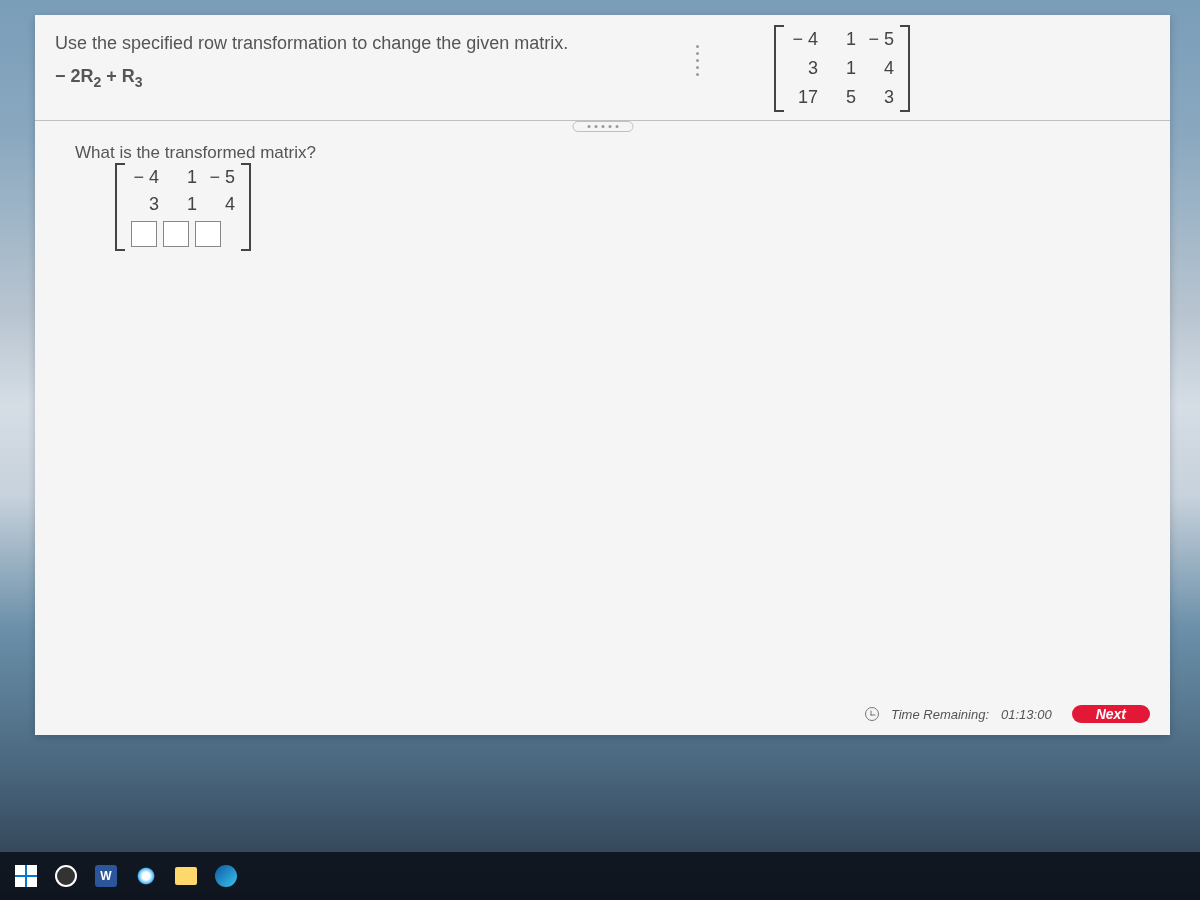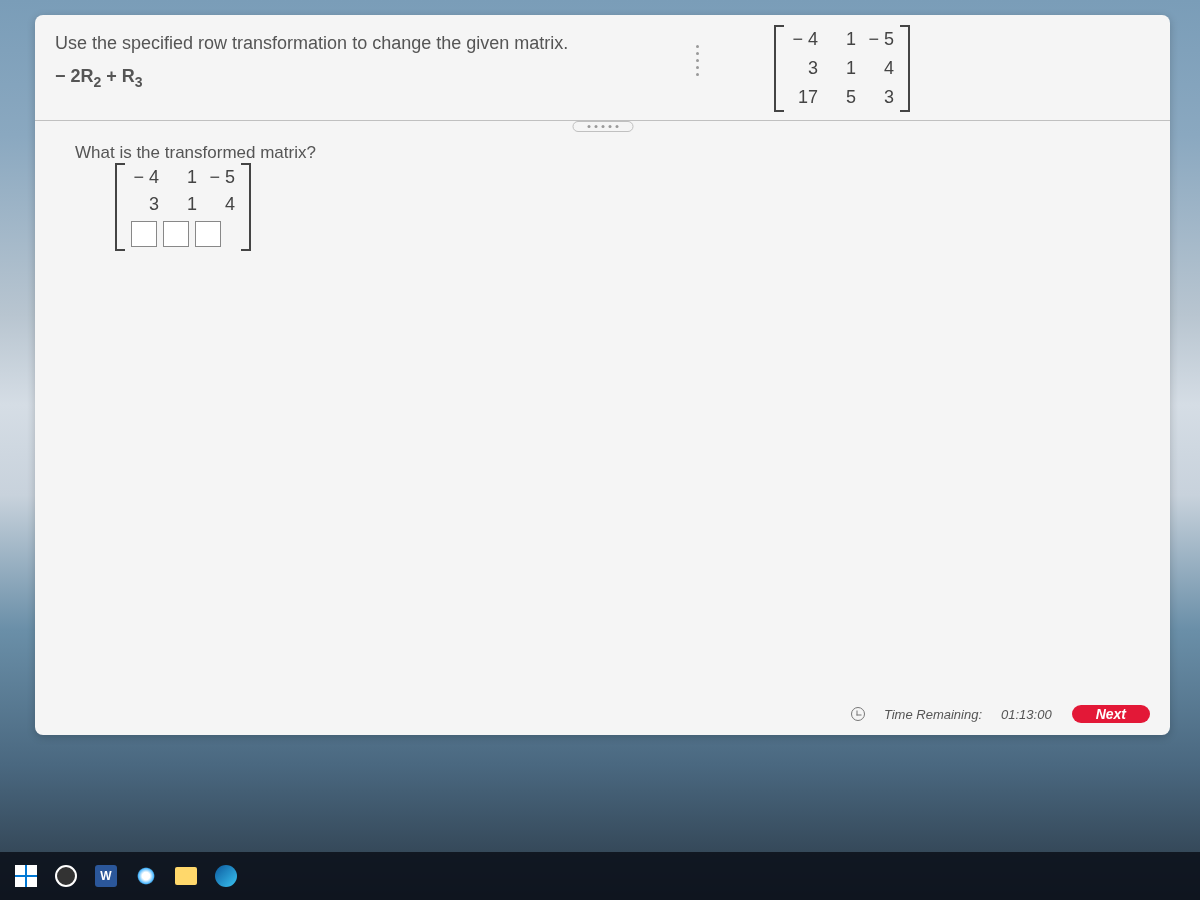--- a/index.html
+++ b/index.html
@@ -11,21 +11,21 @@
       position: relative;
       overflow: hidden;
     }
     .question-card {
       position: absolute;
       top: 15px;
       left: 35px;
       right: 30px;
       height: 720px;
       background: #f5f5f5;
-      border-radius: 8px;
+      border-radius: 0;
       box-shadow: 0 2px 8px rgba(0,0,0,0.2);
       display: flex;
       flex-direction: column;
     }
     .top-section {
       padding: 18px 20px 30px 20px;
       border-bottom: 1px solid #c0c0c0;
       display: flex;
       position: relative;
     }
@@ -143,21 +143,21 @@
       display: flex;
       align-items: center;
       gap: 20px;
     }
     .time-remaining {
       font-size: 13px;
       color: #555;
       font-style: italic;
       display: flex;
       align-items: center;
-      gap: 19px;
+      gap: 12px;
     }
     .clock-icon {
       width: 14px; height: 14px;
       border: 1.5px solid #777;
       border-radius: 50%;
       position: relative;
     }
     .clock-icon::after {
       content: '';
       position: absolute;

